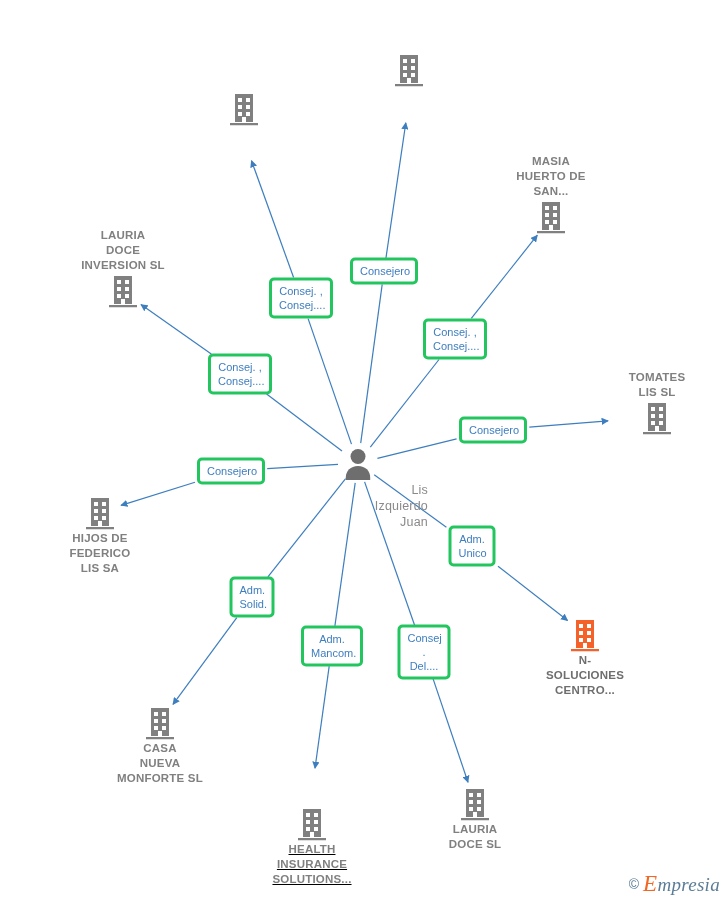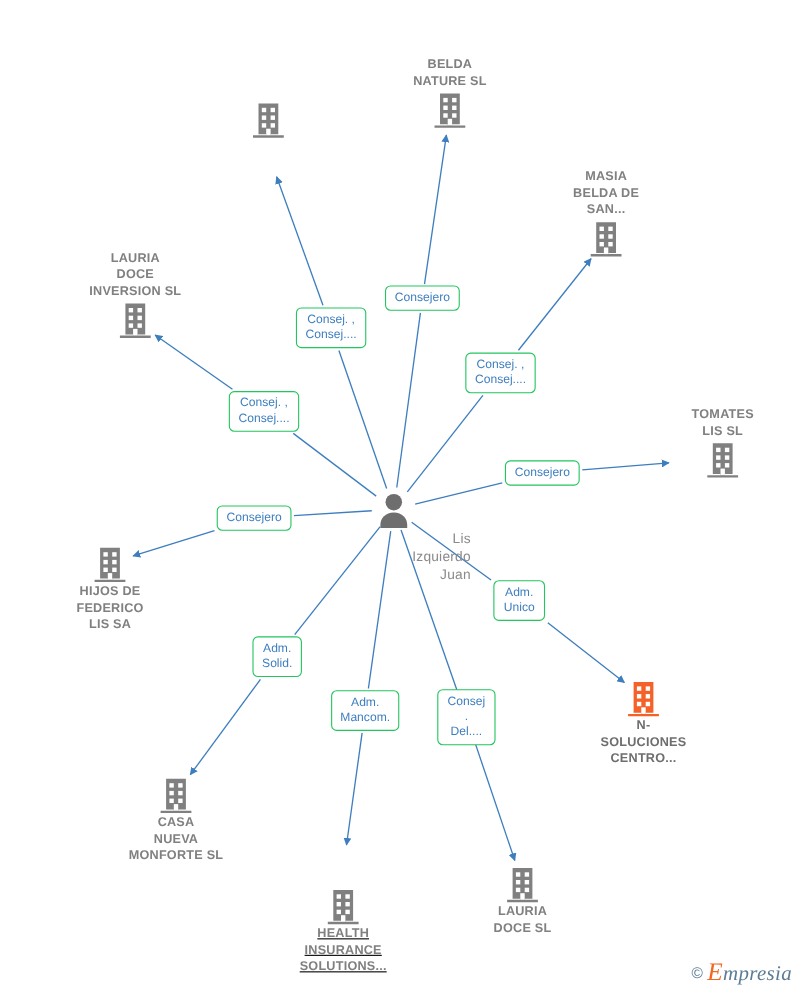--- a/index.html
+++ b/index.html
@@ -44,21 +44,21 @@
   .person-node .node-label {
     color: #8a8a8a;
     font-weight: normal;
     font-size: 12.5px;
     line-height: 16px;
     text-align: right;
   }
   .edge-label {
     position: absolute;
     box-sizing: border-box;
-    border: 1px solid #22c55e;
+    border: 3px solid #22c55e;
     border-radius: 5px;
     background: #ffffff;
     color: #3d7ebf;
     font-size: 11px;
     line-height: 14px;
     padding: 3px 7px 4px 7px;
     text-align: center;
     white-space: pre-line;
     transform: translate(-50%, -50%);
     font-family: "Liberation Sans", sans-serif;
@@ -141,38 +141,36 @@
           <rect x="16" y="6" width="4" height="4" fill="#ffffff"></rect>
           <rect x="8" y="13" width="4" height="4" fill="#ffffff"></rect>
           <rect x="16" y="13" width="4" height="4" fill="#ffffff"></rect>
           <rect x="8" y="20" width="4" height="4" fill="#ffffff"></rect>
           <rect x="16" y="20" width="4" height="4" fill="#ffffff"></rect>
           <rect x="12" y="25" width="4" height="6" fill="#ffffff"></rect>
         </svg>
       </div>
     </div>
     <div class="node" style="left: 409px; top: 52px;">
-      <div class="node-label">BELDA
-NATURE SL</div>
       <div>
         <svg viewBox="0 0 28 34" class="node-icon" width="28" height="34">
           <path fill="#808080" d="M5 2 h18 v28 h-18 z M0 31 h28 v2.2 h-28 z M8 6 h4 v4 h-4 z M16 6 h4 v4 h-4 z M8 13 h4 v4 h-4 z M16 13 h4 v4 h-4 z M8 20 h4 v4 h-4 z M16 20 h4 v4 h-4 z M12 26 h4 v5 h-4 z"></path>
           <rect x="8" y="6" width="4" height="4" fill="#ffffff"></rect>
           <rect x="16" y="6" width="4" height="4" fill="#ffffff"></rect>
           <rect x="8" y="13" width="4" height="4" fill="#ffffff"></rect>
           <rect x="16" y="13" width="4" height="4" fill="#ffffff"></rect>
           <rect x="8" y="20" width="4" height="4" fill="#ffffff"></rect>
           <rect x="16" y="20" width="4" height="4" fill="#ffffff"></rect>
           <rect x="12" y="25" width="4" height="6" fill="#ffffff"></rect>
         </svg>
       </div>
     </div>
     <div class="node" style="left: 551px; top: 154px;">
       <div class="node-label">MASIA
-BELDA DE
+HUERTO DE
 SAN...</div>
       <div>
         <svg viewBox="0 0 28 34" class="node-icon" width="28" height="34">
           <path fill="#808080" d="M5 2 h18 v28 h-18 z M0 31 h28 v2.2 h-28 z M8 6 h4 v4 h-4 z M16 6 h4 v4 h-4 z M8 13 h4 v4 h-4 z M16 13 h4 v4 h-4 z M8 20 h4 v4 h-4 z M16 20 h4 v4 h-4 z M12 26 h4 v5 h-4 z"></path>
           <rect x="8" y="6" width="4" height="4" fill="#ffffff"></rect>
           <rect x="16" y="6" width="4" height="4" fill="#ffffff"></rect>
           <rect x="8" y="13" width="4" height="4" fill="#ffffff"></rect>
           <rect x="16" y="13" width="4" height="4" fill="#ffffff"></rect>
           <rect x="8" y="20" width="4" height="4" fill="#ffffff"></rect>
           <rect x="16" y="20" width="4" height="4" fill="#ffffff"></rect>

